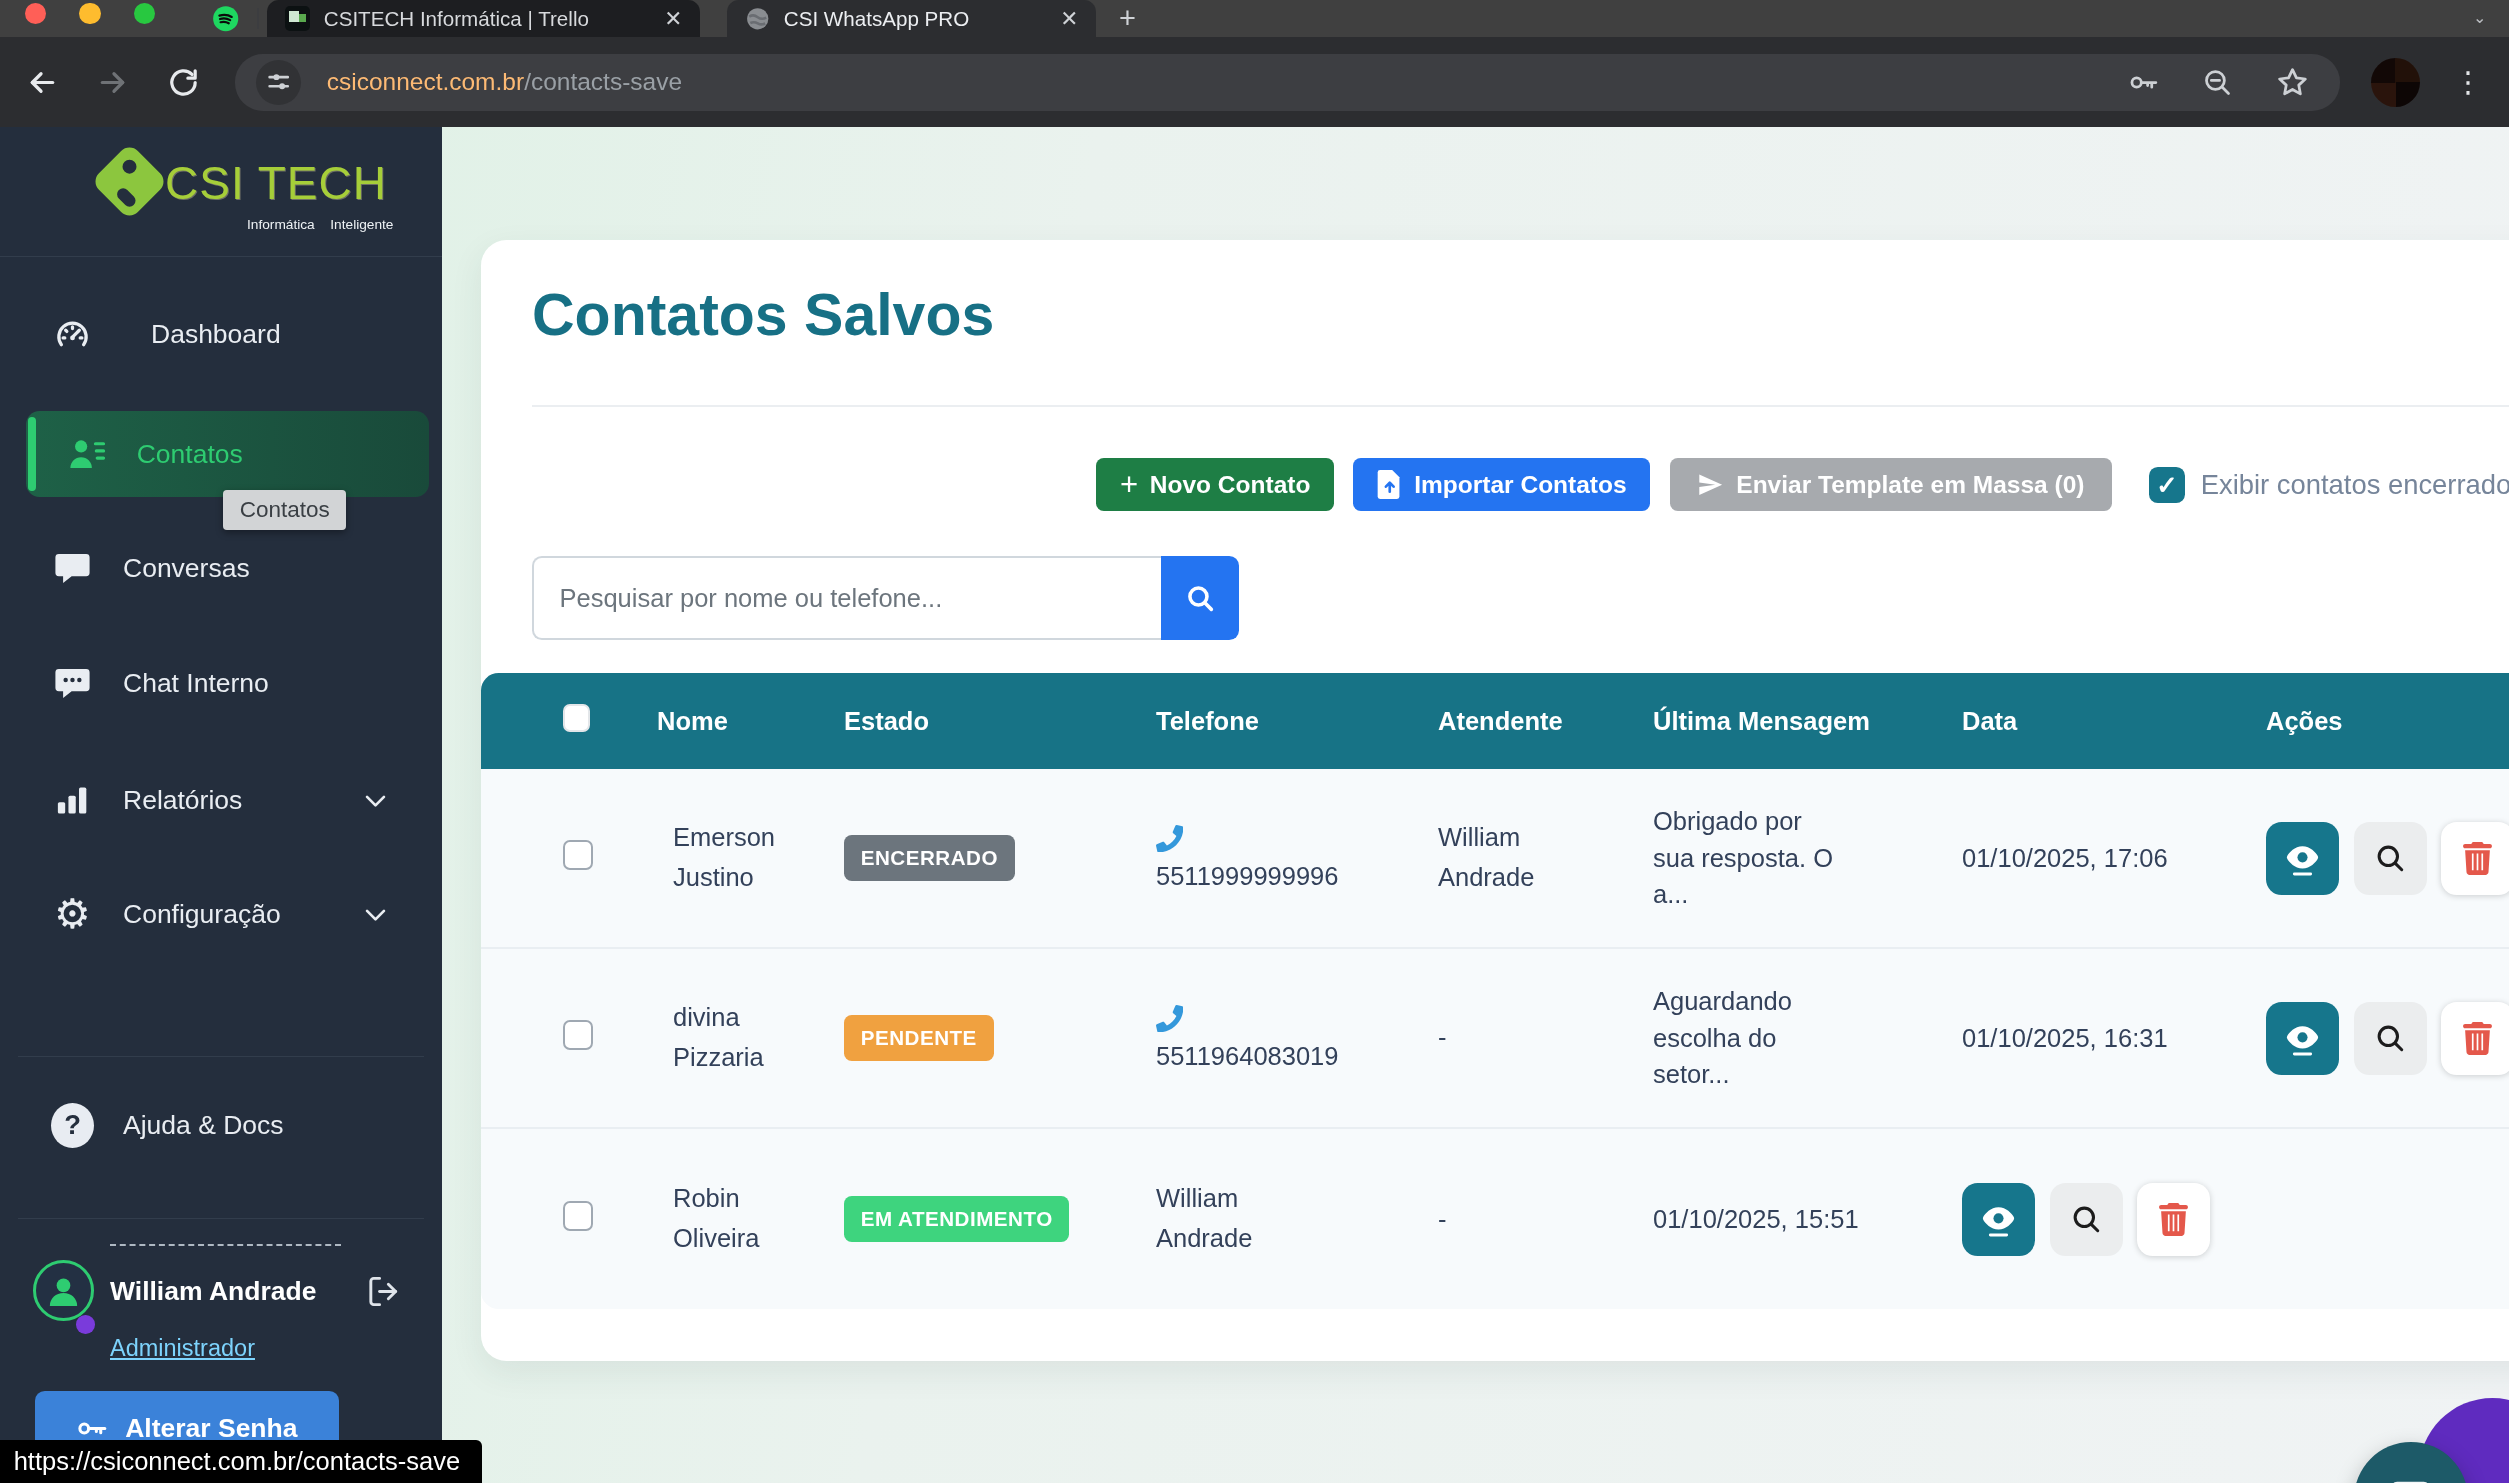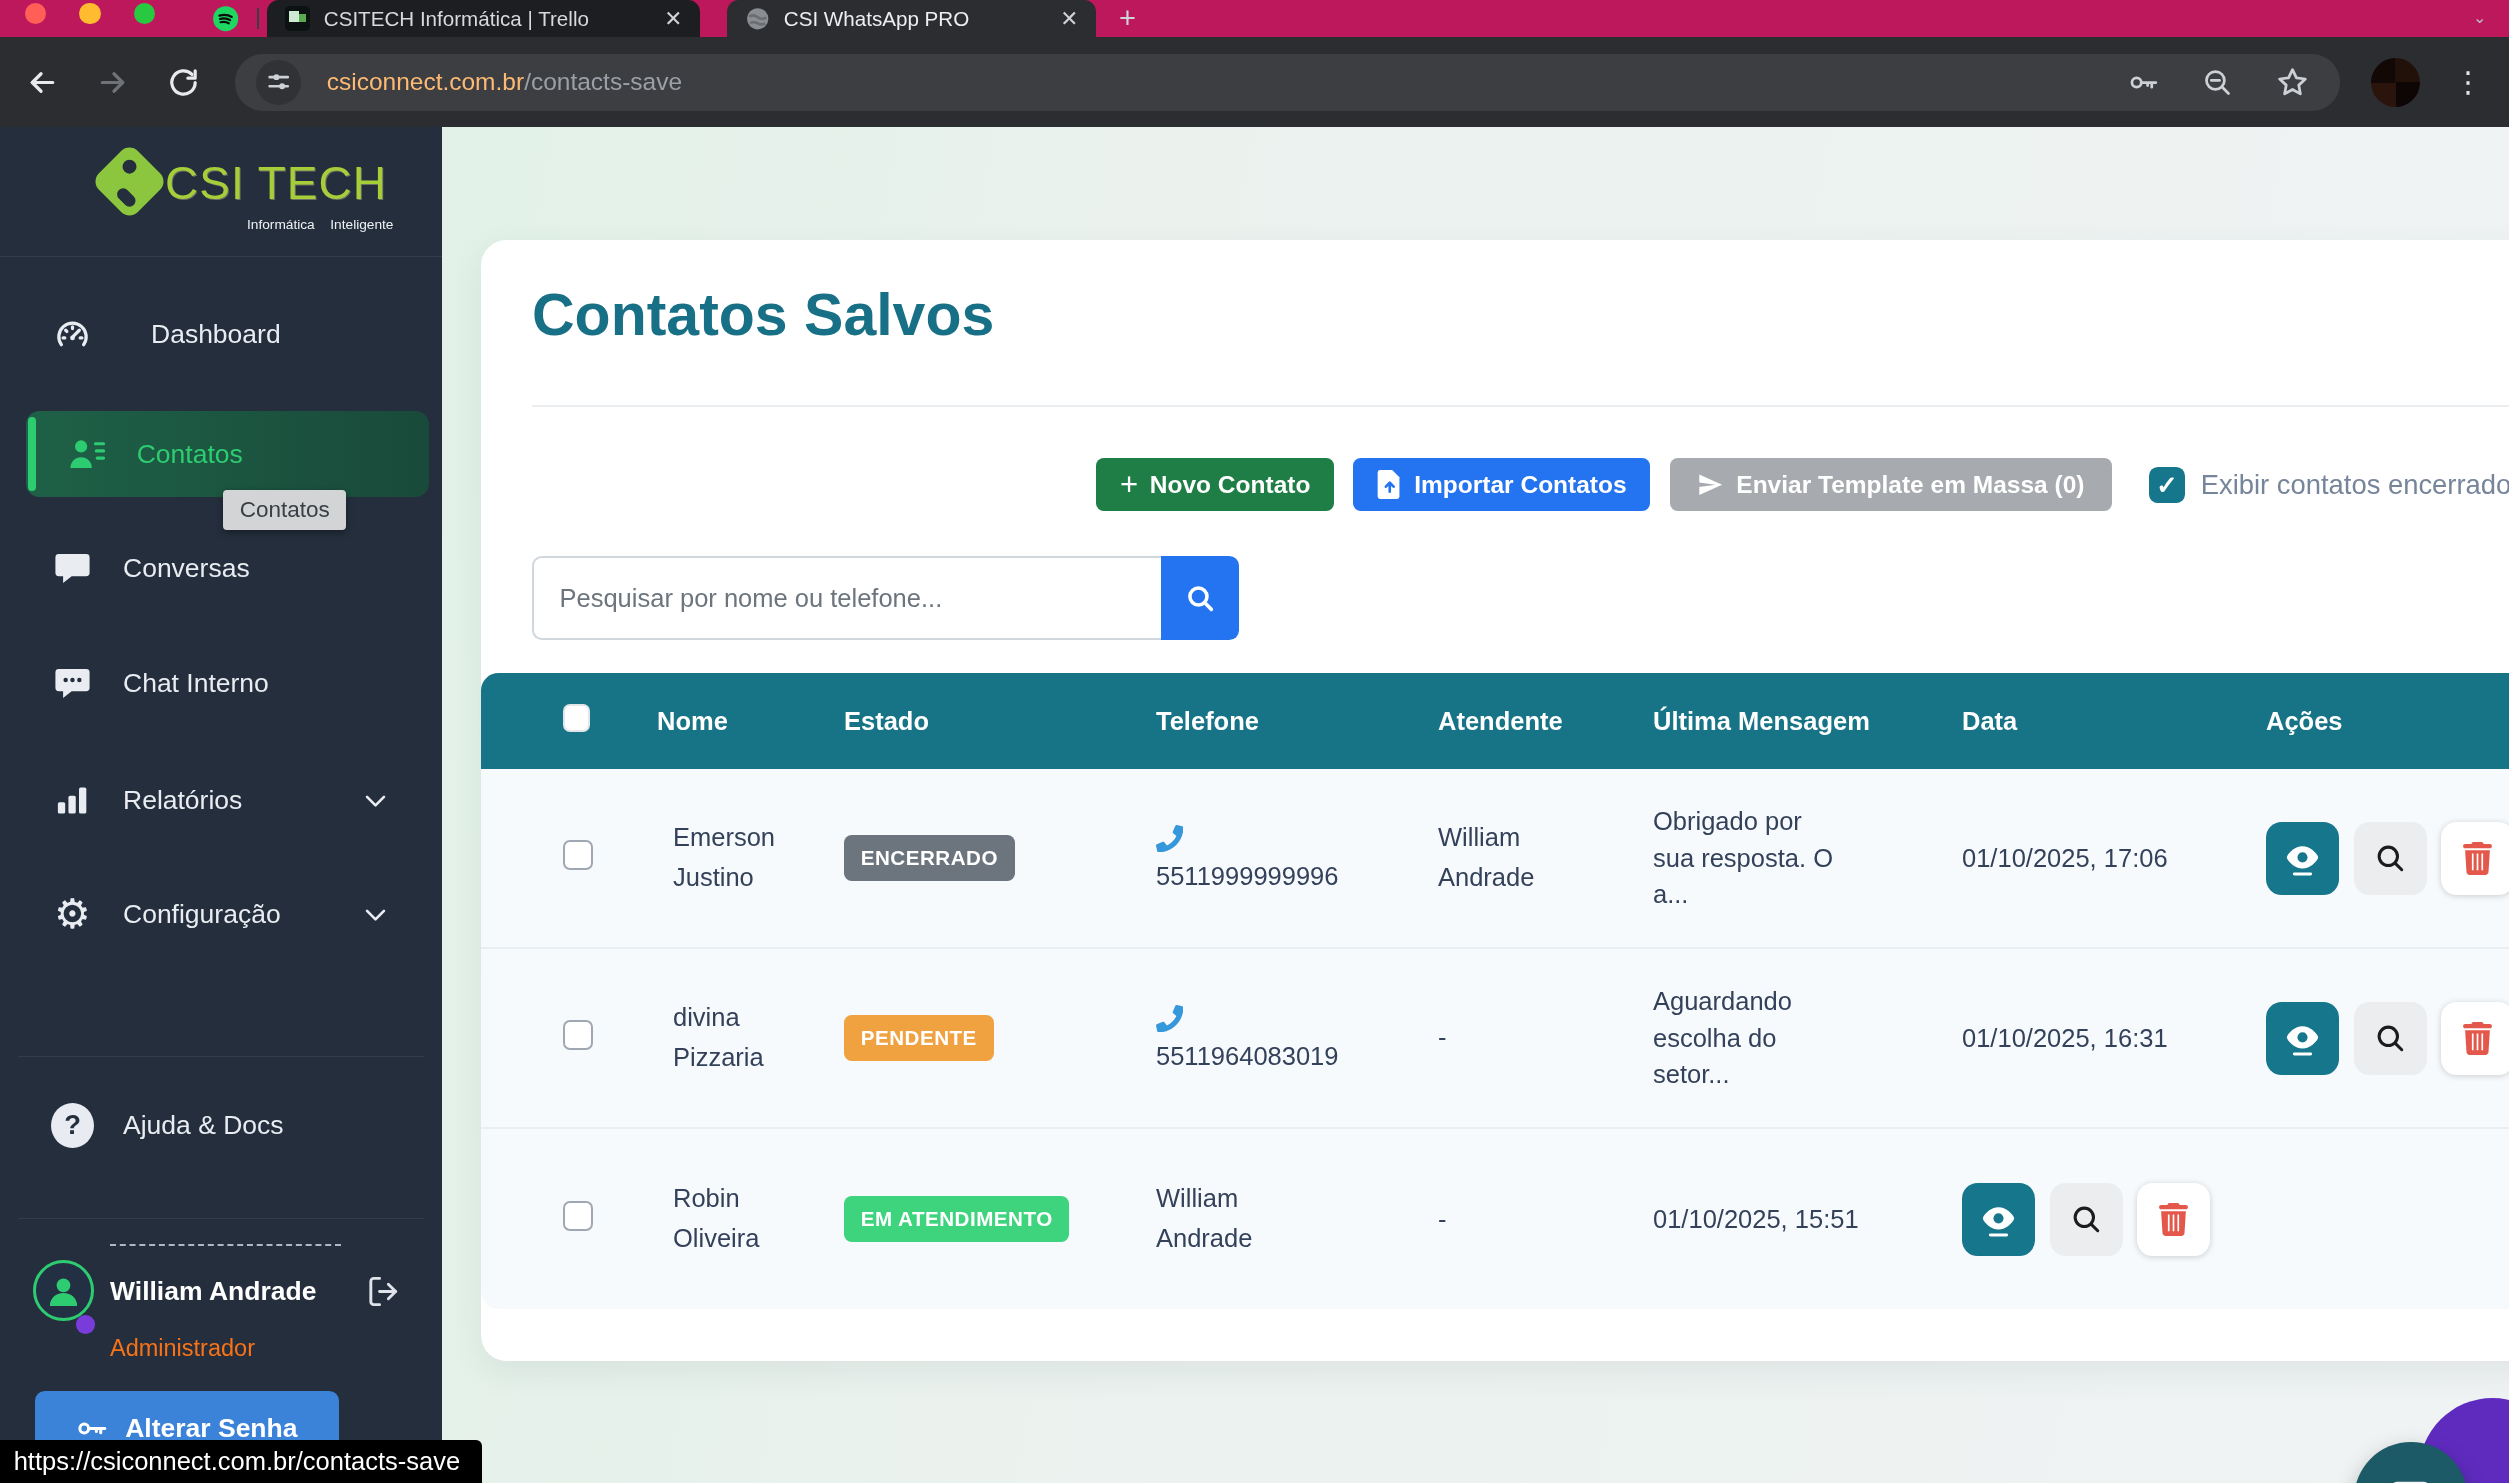--- a/index.html
+++ b/index.html
@@ -1,20 +1,20 @@
 <!DOCTYPE html>
 <html><head>
 <meta charset="utf-8">
 <style>
   * { margin:0; padding:0; box-sizing:border-box; }
   html,body { width:2509px; height:1484px; overflow:hidden; background:#2c2d30;
               font-family:"Liberation Sans", sans-serif; }
 
   
-  .tabbar { position:absolute; top:0; left:0; right:0; height:37px; background:#be185d; }
+  .tabbar { position:absolute; top:0; left:0; right:0; height:37px; background:#404040; }
   .traffic { position:absolute; left:24.5px; top:2.9px; display:flex; gap:33px; }
   .light { width:21.6px; height:21.6px; border-radius:50%; }
   .light.red{background:#ff5f57;} .light.yellow{background:#febc2e;} .light.green{background:#28c840;}
   .pinned-tab { position:absolute; left:208px; top:1px; width:35px; height:35px; display:flex; align-items:center; justify-content:center; }
   .tab-sep { position:absolute; left:257px; top:7.8px; width:2px; height:21.6px; background:#3c3d40; }
   .tab { position:absolute; top:0; height:37px; display:flex; align-items:center; padding:0 17.6px;
          border-radius:11.8px 11.8px 0 0; color:#d7d9dc; font-size:20.6px; }
   .tab-1 { left:267px; width:433px; background:#1d1e21; }
   .tab-2 { left:727px; width:369px; background:#2c2d30; color:#eceef1; }
   .tab .title { flex:1; white-space:nowrap; overflow:hidden; margin:0 13.7px; }
@@ -74,21 +74,21 @@
   .tooltip { position:absolute; left:223px; top:363px; background:#d2d4d6; color:#3a3f44; font-size:22.5px;
              padding:6.9px 16.7px; border-radius:3.9px; box-shadow:0 2.9px 7.8px rgba(0,0,0,.35); z-index:5; }
   .divider1 { position:absolute; left:17.6px; right:17.6px; top:929px; height:1px; background:#323d4c; }
   .divider2 { position:absolute; left:17.6px; right:17.6px; top:1091px; height:1px; background:#323d4c; }
   .dashed-sep { position:absolute; left:110px; width:231px; top:1117px; border-top:2px dashed #aeb8c2; }
   .user-avatar { position:absolute; left:33px; top:1133px; width:61px; height:61px; border-radius:50%;
                  border:3.9px solid #2ecc71; background:#233043; display:flex; align-items:center; justify-content:center; }
   .user-status-dot { position:absolute; left:76px; top:1188px; width:18.6px; height:18.6px; border-radius:50%; background:#7a3bdb; }
   .user-name { position:absolute; left:110px; top:1149px; color:#fff; font-size:26.5px; font-weight:700; }
   .logout { position:absolute; left:365px; top:1147px; width:35px; height:35px; }
-  .user-role { position:absolute; left:110px; top:1208px; color:#f97316; font-size:23.5px; }
+  .user-role { position:absolute; left:110px; top:1208px; color:#7dd3fc; font-size:23.5px;text-decoration:underline; }
   .pwd-btn { position:absolute; left:35px; top:1264px; width:304px; height:74px; background:#3b82d9;
              border-radius:9.8px; color:#ffffff; font-size:26.5px; font-weight:700; display:flex;
              align-items:center; justify-content:center; gap:15.7px; border:none; }
 
   
   .card { position:absolute; left:481px; top:113px; width:2107px; height:1121px; background:#fff;
           border-radius:25.5px; box-shadow:0 11.8px 33px rgba(40,60,70,.08); }
   .page-title { position:absolute; left:51px; top:41px; font-size:59px; font-weight:700; color:#177085; }
   .title-divider { position:absolute; left:51px; right:0; top:165px; height:2px; background:#ebeef1; }
 

